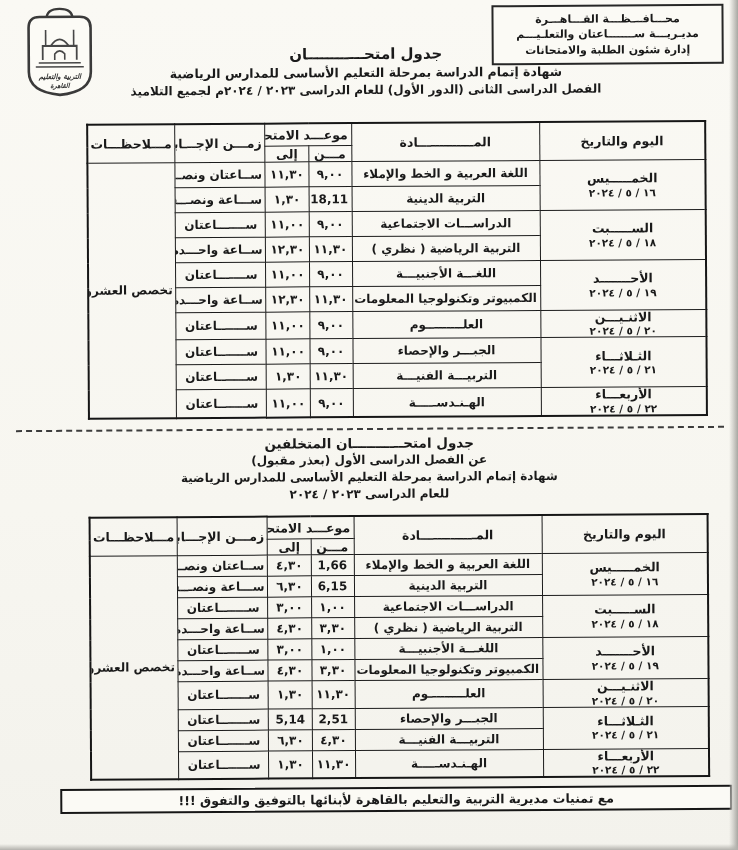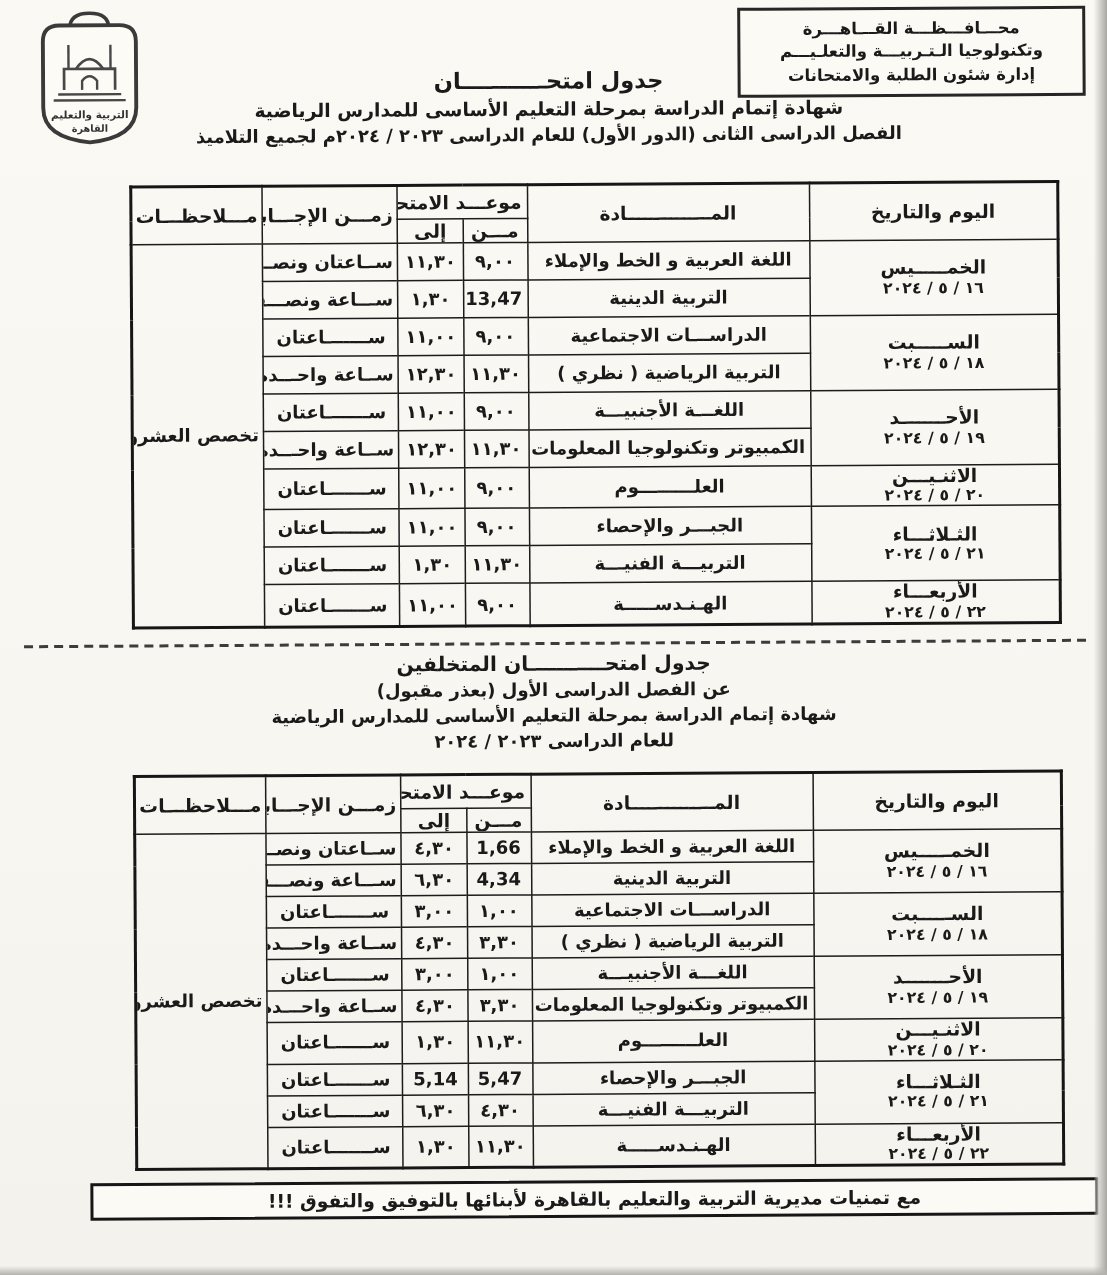--- a/index.html
+++ b/index.html
@@ -16,21 +16,21 @@
     background:linear-gradient(to top,#b3b2ad,rgba(214,213,208,0));}
 
   
   .header{position:relative;height:110px;}
   .letterhead-box{
     position:absolute;top:6px;left:auto;right:12px;width:212px;
     border:2px solid #262626;padding:5px 8px;text-align:center;background:#fbfaf5;z-index:2;
   }
   .lh-line{font-size:11px;line-height:1.4;white-space:nowrap;}
   .lh-line.small{font-size:11px;}
-  .logo{position:absolute;top:4px;left:22px;width:80px;height:96px;}
+  .logo{position:absolute;top:4px;left:22px;width:80px;height:96px;font-style:italic;}
   .title-block{position:absolute;top:44px;right:120px;width:500px;text-align:center;z-index:1;}
   .t1{font-size:15px;line-height:1.35;}
   .t2{font-size:12.5px;line-height:1.45;}
   .t3{font-size:12px;line-height:1.45;white-space:nowrap;}
 
   
   table.exam{
     border-collapse:collapse;table-layout:fixed;width:618px;
     margin:12px 30px 0 0;background:transparent;border:2.5px solid #161616;
   }
@@ -69,21 +69,21 @@
 </style>
 </head>
 <body>
 
 <div class="sheet">
 
   <div class="header">
 
     <div class="letterhead-box">
       <div class="lh-line">محـــافـــظـــة القـــاهـــرة</div>
-      <div class="lh-line">وتكنولوجيا الـتـربيـــة والتعلـيـــم</div>
+      <div class="lh-line">مديـريـــة ســـــــاعتان والتعلـيـــم</div>
       <div class="lh-line small">إدارة شئون الطلبة والامتحانات</div>
     </div>
 
     <div class="logo">
       <svg width="80" height="96" viewBox="0 0 80 96" aria-hidden="true">
         <path d="M27 13 Q27 3 40 3 Q53 3 53 13" fill="none" stroke="#3a3a3a" stroke-width="2.4"></path>
         <path d="M9 22 Q9 11 20 11 L60 11 Q71 11 71 22 L71 66 Q71 86 40 89 Q9 86 9 66 Z" fill="#fcfbf6" stroke="#3a3a3a" stroke-width="2.6"></path>
         <line x1="26" y1="40" x2="26" y2="24" stroke="#474747" stroke-width="1.6"></line>
         <line x1="54" y1="40" x2="54" y2="24" stroke="#474747" stroke-width="1.6"></line>
         <path d="M31 40 Q40 27 49 40" fill="none" stroke="#474747" stroke-width="1.8"></path>
@@ -132,21 +132,21 @@
             <div class="day-date">١٦ / ٥ / ٢٠٢٤</div>
           </td>
           <td class="subject-cell">اللغة العربية و الخط والإملاء</td>
           <td class="time-cell">٩,٠٠</td>
           <td class="time-cell">١١,٣٠</td>
           <td class="duration-cell">ســاعتان ونصـــف</td>
           <td class="notes-cell" rowspan="10">تخصص العشرون دقيقة الأخيرة للإملاء</td>
         </tr>
         <tr>
           <td class="subject-cell">التربية الدينية</td>
-          <td class="time-cell">13,47</td>
+          <td class="time-cell">18,11</td>
           <td class="time-cell">١,٣٠</td>
           <td class="duration-cell">ســـاعة ونصـــف</td>
         </tr>
         <tr>
           <td class="day-cell" rowspan="2">
             <div class="day-name">الســـــبت</div>
             <div class="day-date">١٨ / ٥ / ٢٠٢٤</div>
           </td>
           <td class="subject-cell">الدراســـات الاجتماعية</td>
           <td class="time-cell">٩,٠٠</td>
@@ -252,21 +252,21 @@
             <div class="day-date">١٦ / ٥ / ٢٠٢٤</div>
           </td>
           <td class="subject-cell">اللغة العربية و الخط والإملاء</td>
           <td class="time-cell">1,66</td>
           <td class="time-cell">٤,٣٠</td>
           <td class="duration-cell">ســاعتان ونصـــف</td>
           <td class="notes-cell" rowspan="10">تخصص العشرون دقيقة الأخيرة للإملاء</td>
         </tr>
         <tr>
           <td class="subject-cell">التربية الدينية</td>
-          <td class="time-cell">4,34</td>
+          <td class="time-cell">6,15</td>
           <td class="time-cell">٦,٣٠</td>
           <td class="duration-cell">ســـاعة ونصـــف</td>
         </tr>
         <tr>
           <td class="day-cell" rowspan="2">
             <div class="day-name">الســـــبت</div>
             <div class="day-date">١٨ / ٥ / ٢٠٢٤</div>
           </td>
           <td class="subject-cell">الدراســـات الاجتماعية</td>
           <td class="time-cell">١,٠٠</td>
@@ -304,21 +304,21 @@
           <td class="time-cell">١١,٣٠</td>
           <td class="time-cell">١,٣٠</td>
           <td class="duration-cell">ســـــــاعتان</td>
         </tr>
         <tr>
           <td class="day-cell" rowspan="2">
             <div class="day-name">الثـلاثـــاء</div>
             <div class="day-date">٢١ / ٥ / ٢٠٢٤</div>
           </td>
           <td class="subject-cell">الجبـــر والإحصاء</td>
-          <td class="time-cell">5,47</td>
+          <td class="time-cell">2,51</td>
           <td class="time-cell">5,14</td>
           <td class="duration-cell">ســـــــاعتان</td>
         </tr>
         <tr>
           <td class="subject-cell">التربيـــة الفنيـــة</td>
           <td class="time-cell">٤,٣٠</td>
           <td class="time-cell">٦,٣٠</td>
           <td class="duration-cell">ســـــــاعتان</td>
         </tr>
         <tr>

